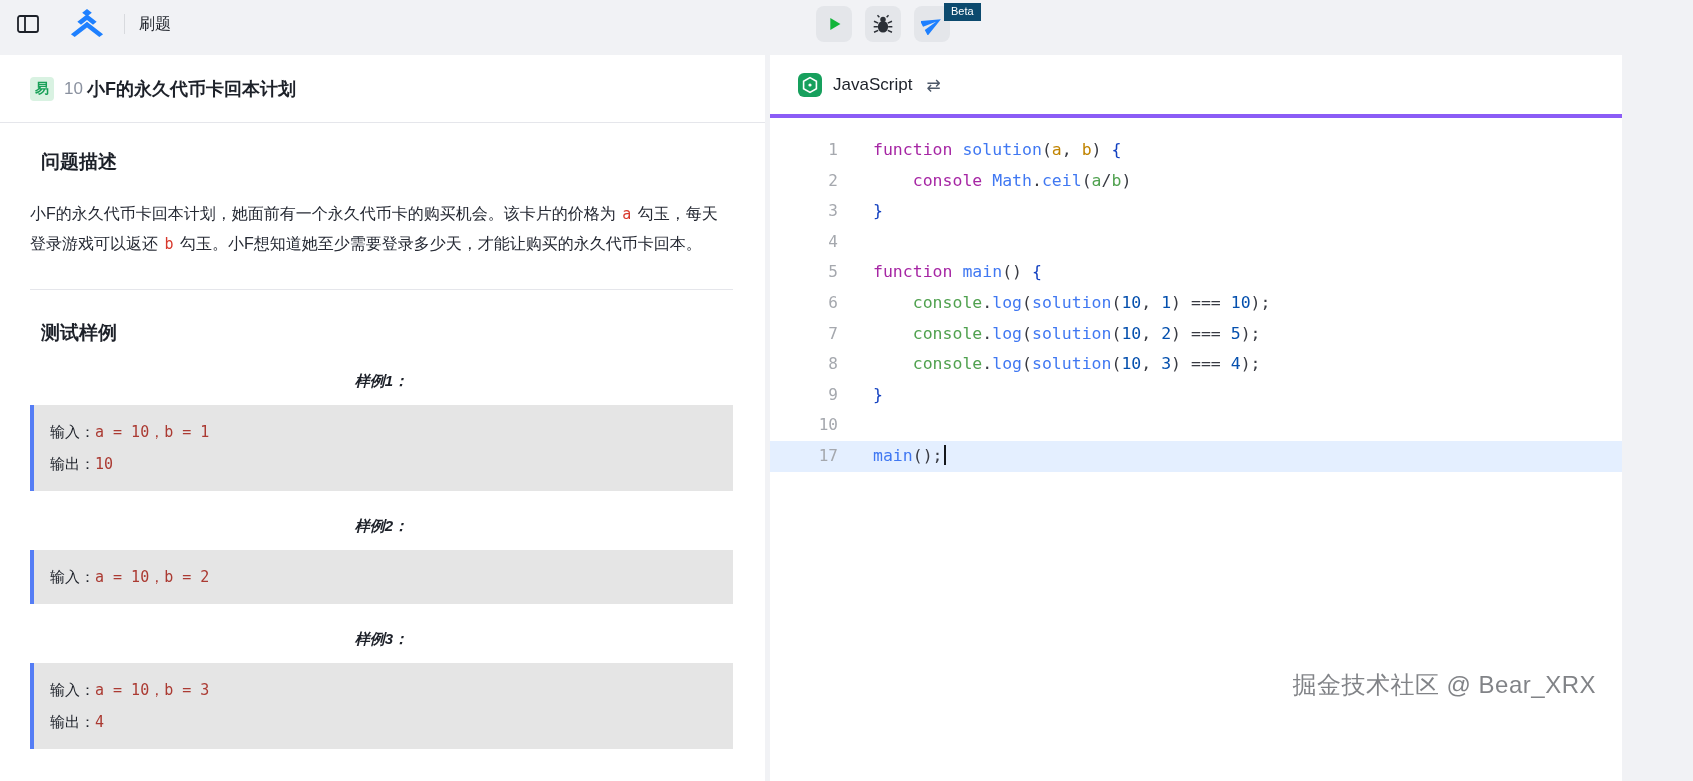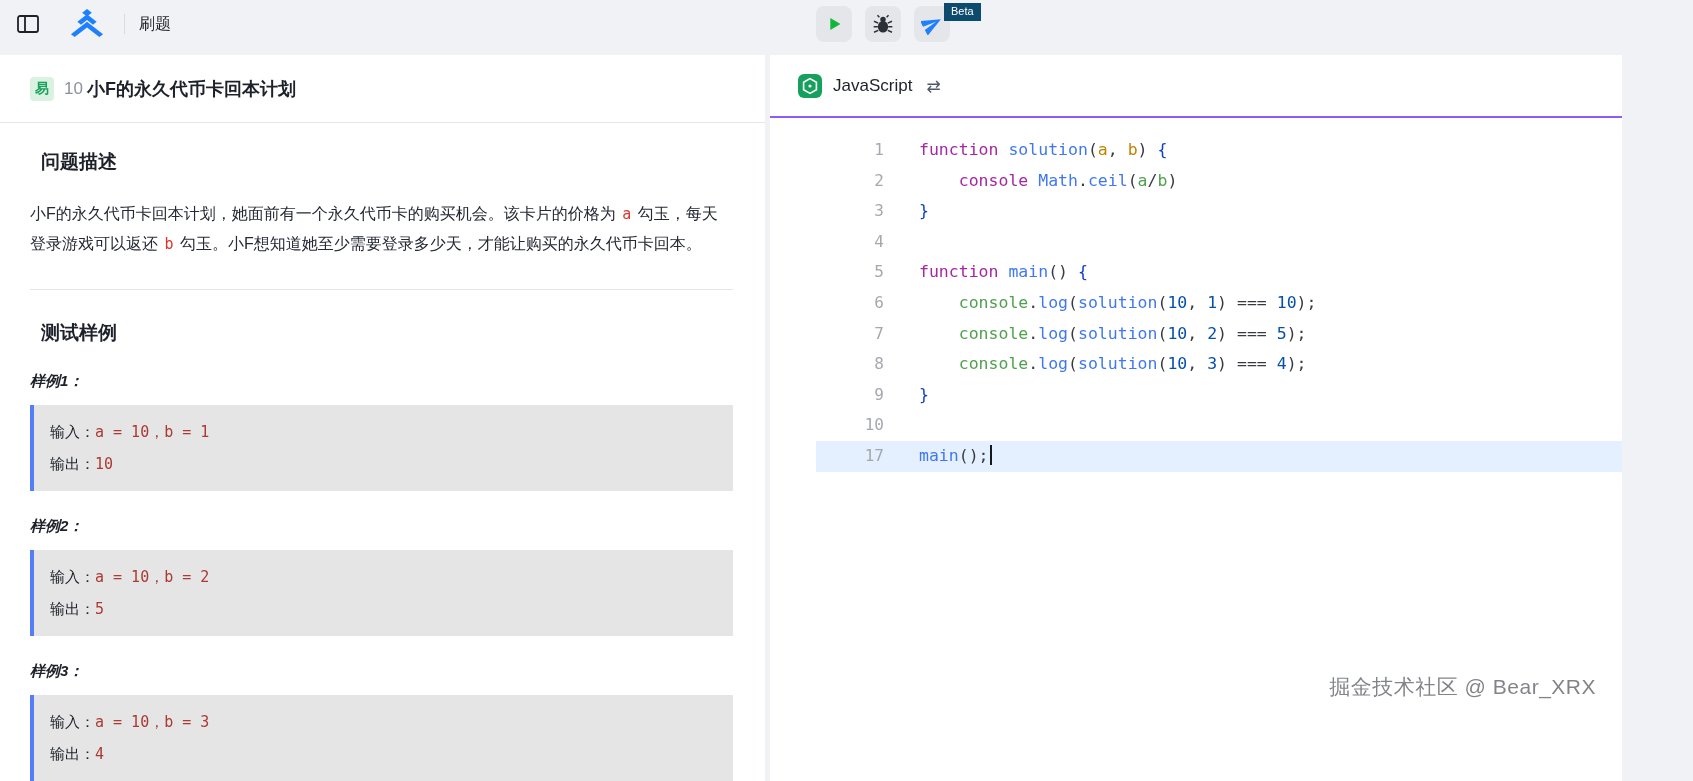--- a/index.html
+++ b/index.html
@@ -31,46 +31,46 @@
   .problem-header { height:68px; flex-shrink:0; display:flex; align-items:center; padding:0 30px; border-bottom:1px solid #e5e6eb; }
   .diff-badge { width:24px; height:24px; background:#d9f2e2; color:#18a058; border-radius:4px; font-size:14px; font-weight:700; display:flex; align-items:center; justify-content:center; flex-shrink:0; }
   .problem-id { color:#8a919f; font-size:17px; font-weight:500; margin-left:10px; }
   .problem-title { font-size:18px; font-weight:700; margin-left:4px; color:#1d2129; }
   .left-body { padding:26px 32px 0 30px; overflow:hidden; }
   .section-heading { font-size:19px; font-weight:700; color:#1d2129;margin-left:11px; }
   .problem-desc { margin-top:24px; font-size:16px; line-height:30px; color:#252933; }
   .inline-code { font-family:"DejaVu Sans Mono","Liberation Mono",monospace; font-size:15px; color:#d8382c; padding:0 2px; }
   .desc-divider { border:none; border-top:1px solid #e5e6eb; margin:30px 0 0; }
   .samples-heading { margin-top:30px; }
-  .sample-label { font-style:italic; font-weight:700; font-size:15px; color:#1d2129; margin:26px 0 14px; }
+  .sample-label { font-style:italic; font-weight:700; font-size:15px; color:#1d2129; margin:26px 0 14px;text-align:center; }
   .sample-block { background:#e5e5e5; border-left:4px solid #557df5; padding:11px 16px; line-height:31px; font-size:15px; }
   .s-key { color:#1d2129; }
   .s-code { font-family:"DejaVu Sans Mono","Liberation Mono",monospace; color:#ab3a32; }
 
   
-  .editor-header { height:63px; display:flex; align-items:center; padding:0 28px; border-bottom:2px solid #8b5cf6; }
+  .editor-header { height:63px; display:flex; align-items:center; padding:0 28px; border-bottom:4px solid #8b5cf6; }
   .lang-icon { width:24px; height:24px; display:flex; flex-shrink:0; }
   .lang-label { font-size:17px; font-weight:500; margin-left:11px; color:#1d2129; }
   .swap-icon { margin-left:14px; font-size:17px; color:#4e5969; cursor:pointer; font-family:"DejaVu Sans",sans-serif; }
   .code-area { padding-top:17px; }
-  .code-line { line-height:30.6px; height:30.6px; white-space:pre; font-family:"DejaVu Sans Mono","Liberation Mono",monospace; font-size:16.5px;margin-left:46px; }
+  .code-line { line-height:30.6px; height:30.6px; white-space:pre; font-family:"DejaVu Sans Mono","Liberation Mono",monospace; font-size:16.5px; }
   .code-line.active { background:#e4efff; }
   .gutter { display:inline-block; width:68px; text-align:right; color:#a5a8ae; font-size:16px; }
   .code-text { display:inline-block; padding-left:35px; color:#383a42; white-space:pre; }
   .tk-kw { color:#a626a4; }
   .tk-fn { color:#4078f2; }
   .tk-vr { color:#50a14f; }
   .tk-pm { color:#c18401; }
   .tk-nm { color:#0550ae; }
   .tk-br { color:#1240c0; }
   .tk-pt { color:#383a42; }
   .tk-op { color:#383a42; }
   .cursor { display:inline-block; width:2px; height:20px; background:#15181d; vertical-align:-4px; margin-left:1px; }
 
-  .watermark { position:absolute; right:26px; bottom:80px; font-size:21px; font-weight:500; color:rgba(45,48,55,0.6); letter-spacing:0.5px; }
+  .watermark { position:absolute; right:26px; bottom:80px; font-size:24px; font-weight:500; color:rgba(45,48,55,0.6); letter-spacing:0.5px; }
 </style>
 </head>
 <body>
 
 <div class="page">
 
   <header class="topbar">
     <button class="icon-btn">
       <svg width="22" height="20" viewBox="0 0 22 20">
         <rect x="1" y="2" width="20" height="16" rx="2" fill="none" stroke="#1d2129" stroke-width="1.8"></rect>
@@ -143,21 +143,20 @@
           <div class="sample-block">
             <div class="sample-line"><span class="s-key">输入：</span><span class="s-code">a = 10，b = 1</span></div>
             <div class="sample-line"><span class="s-key">输出：</span><span class="s-code">10</span></div>
           </div>
         </div>
 
         <div class="sample">
           <div class="sample-label">样例2：</div>
           <div class="sample-block">
             <div class="sample-line"><span class="s-key">输入：</span><span class="s-code">a = 10，b = 2</span></div>
-            <div class="sample-line"><span class="s-key">输出：</span><span class="s-code">5</span></div>
           </div>
         </div>
 
         <div class="sample">
           <div class="sample-label">样例3：</div>
           <div class="sample-block">
             <div class="sample-line"><span class="s-key">输入：</span><span class="s-code">a = 10，b = 3</span></div>
             <div class="sample-line"><span class="s-key">输出：</span><span class="s-code">4</span></div>
           </div>
         </div>

